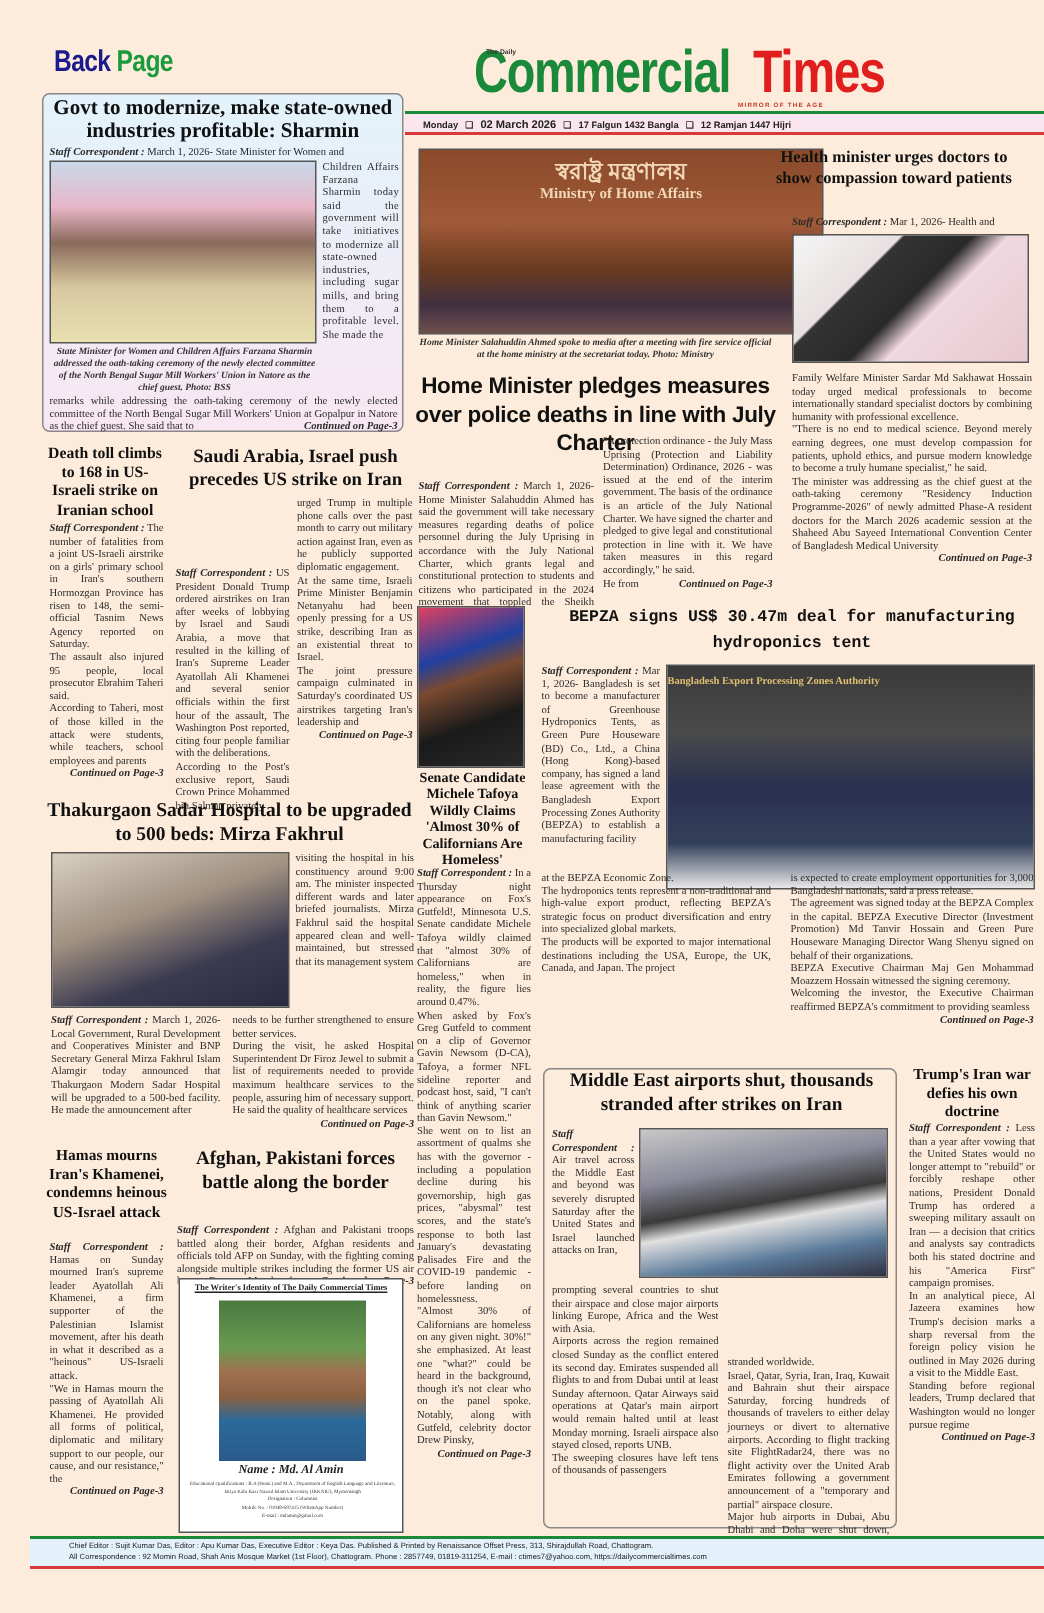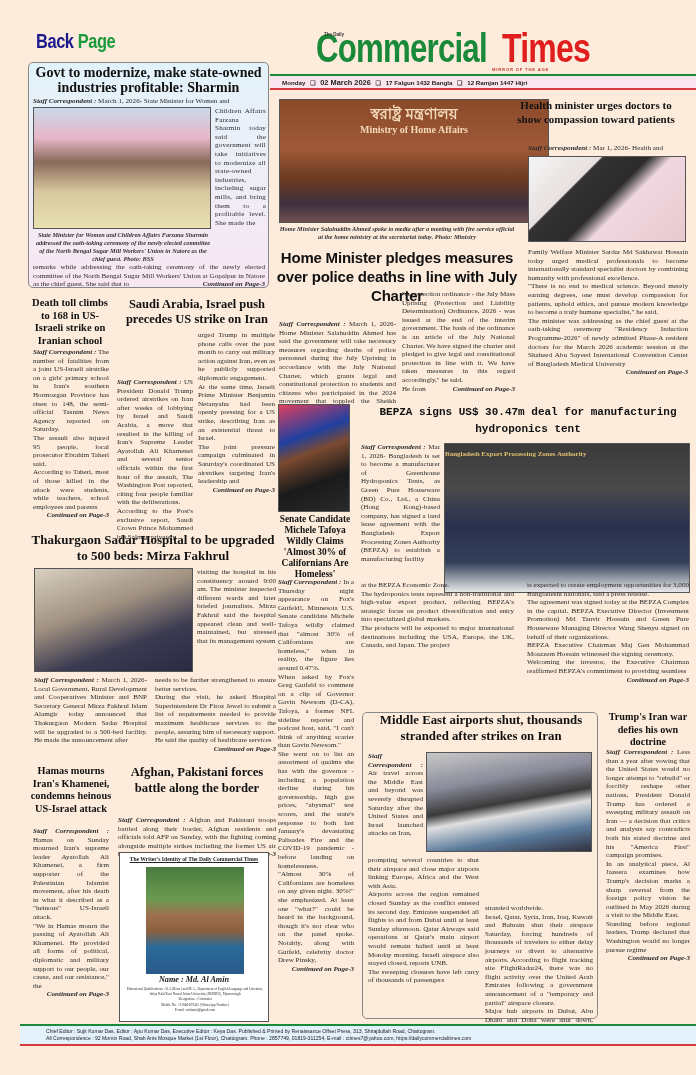--- a/index.html
+++ b/index.html
@@ -237,21 +237,21 @@
 <div id="me-box" class="abs"></div>
 <h2 id="me-hl" class="abs hl">Middle East airports shut, thousands stranded after strikes on Iran</h2>
 <div class="abs body-text" style="left:368px; top:752px; width:55px;">
   <span class="byline">Staff Correspondent :</span>
   <span>Air travel across the Middle East and beyond was severely disrupted Saturday after the United States and Israel launched attacks on Iran,</span>
 </div>
 <div id="me-photo" class="photo"></div>
 <div class="abs body-text" style="left:368px; top:856px; width:111px;">
   <p>prompting several countries to shut their airspace and close major airports linking Europe, Africa and the West with Asia.</p>
   <p>Airports across the region remained closed Sunday as the conflict entered its second day. Emirates suspended all flights to and from Dubai until at least Sunday afternoon. Qatar Airways said operations at Qatar's main airport would remain halted until at least Monday morning. Israeli airspace also stayed closed, reports UNB.</p>
-  <p>The sweeping closures have left carry of thousands of passengers</p>
+  <p>The sweeping closures have left tens of thousands of passengers</p>
 </div>
 <div class="abs body-text" style="left:485px; top:904px; width:108px;">
   <p>stranded worldwide.</p>
   <p>Israel, Qatar, Syria, Iran, Iraq, Kuwait and Bahrain shut their airspace Saturday, forcing hundreds of thousands of travelers to either delay journeys or divert to alternative airports. According to flight tracking site FlightRadar24, there was no flight activity over the United Arab Emirates following a government announcement of a "temporary and partial" airspace closure.</p>
   <p><span>Major hub airports in Dubai, Abu Dhabi and Doha were shut down, leading to more than 1,800 flight</span> <span class="byline">Continued on Page-3</span></p>
 </div>
 
 <h2 id="trump-hl" class="abs hl">Trump's Iran war defies his own doctrine</h2>
 <div class="abs body-text" style="left:606px; top:748px; width:84px;">
   <p><span class="byline">Staff Correspondent :</span> <span>Less than a year after vowing that the United States would no longer attempt to "rebuild" or forcibly reshape other nations, President Donald Trump has ordered a sweeping military assault on Iran — a decision that critics and analysts say contradicts both his stated doctrine and his "America First" campaign promises.</span></p>

